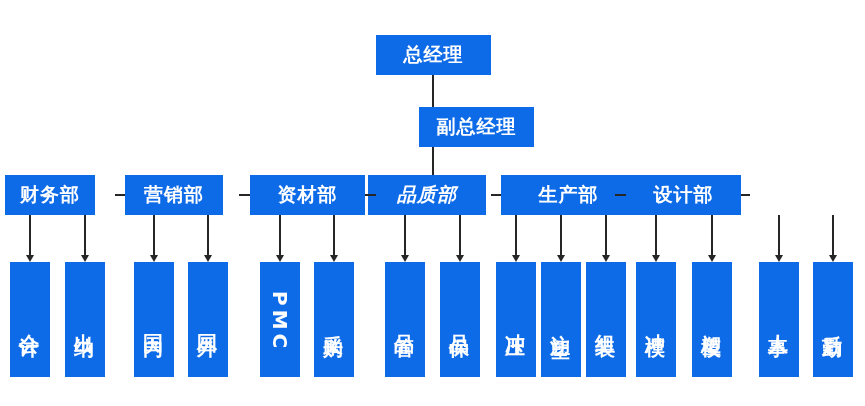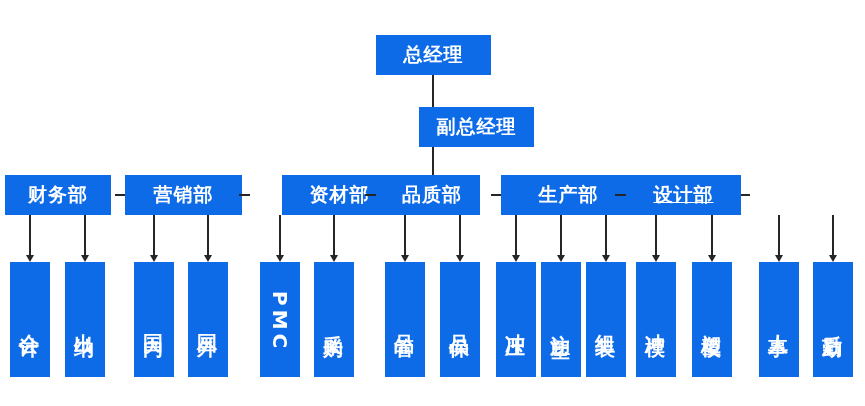--- a/index.html
+++ b/index.html
@@ -83,26 +83,26 @@
 <div class="canvas">
 
   <div class="node" style="left:376px;top:35px;width:115px;">总经理</div>
 
   <div class="vline" style="left:432px;top:75px;height:32px;"></div>
 
   <div class="node" style="left:376px;top:107px;width:115px;margin-left:43px;">副总经理</div>
 
   <div class="vline" style="left:432px;top:147px;height:28px;"></div>
 
-  <div class="node" style="left:5px;top:175px;width:106px;">财务部</div>
-  <div class="node" style="left:125px;top:175px;width:117px;">营销部</div>
-  <div class="node" style="left:250px;top:175px;width:115px;margin-left:32px;">资材部</div>
-  <div class="node" style="left:384px;top:175px;width:96px;">品质部</div>
+  <div class="node" style="left:5px;top:175px;width:90px;">财务部</div>
+  <div class="node" style="left:125px;top:175px;width:98px;">营销部</div>
+  <div class="node" style="left:250px;top:175px;width:115px;">资材部</div>
+  <div class="node" style="left:368px;top:175px;width:118px;font-style:italic;">品质部</div>
   <div class="node" style="left:501px;top:175px;width:135px;">生产部</div>
-  <div class="node" style="left:626px;top:175px;width:115px;text-decoration:underline;">设计部</div>
+  <div class="node" style="left:626px;top:175px;width:115px;">设计部</div>
 
   <div class="hline" style="left:115px;width:10px;"></div>
   <div class="hline" style="left:239px;width:11px;"></div>
   <div class="hline" style="left:365px;width:11px;"></div>
   <div class="hline" style="left:491px;width:10px;"></div>
   <div class="hline" style="left:615px;width:11px;"></div>
   <div class="hline" style="left:741px;width:9px;"></div>
 
   <div class="down-arrow" style="left:29px;"></div>
   <div class="down-arrow" style="left:84px;"></div>

